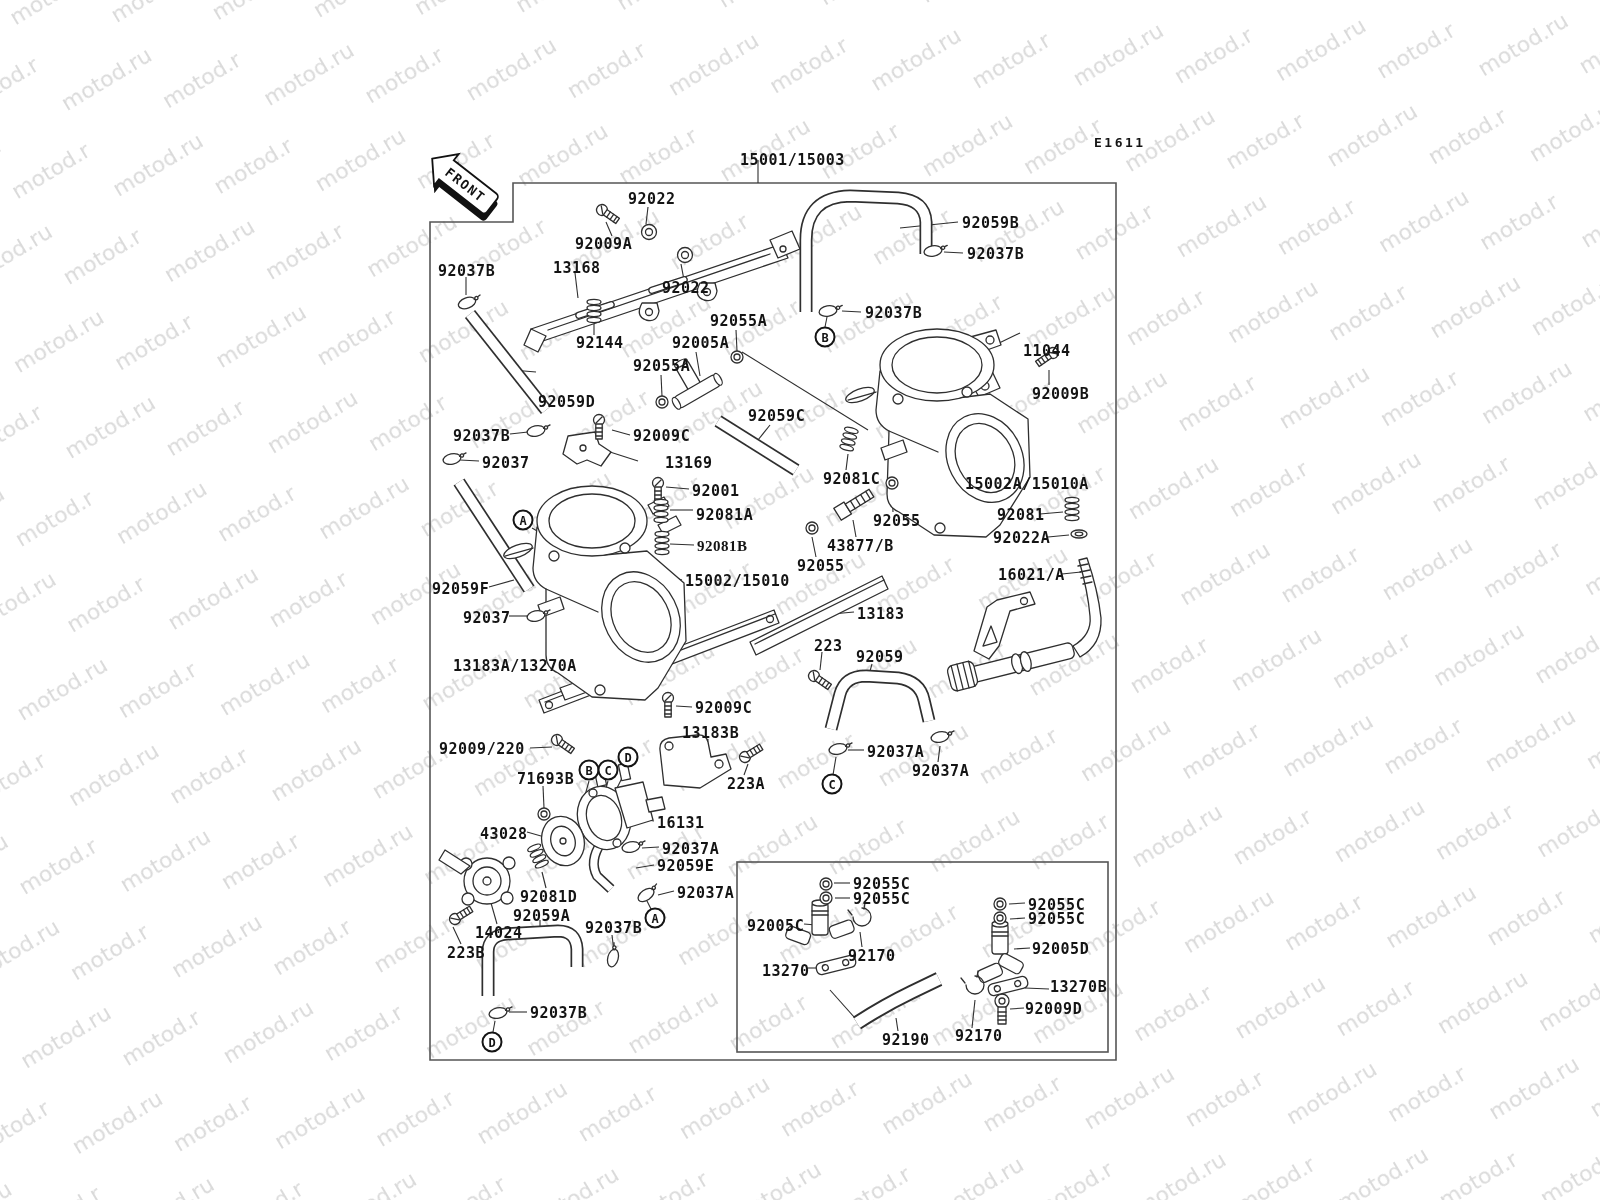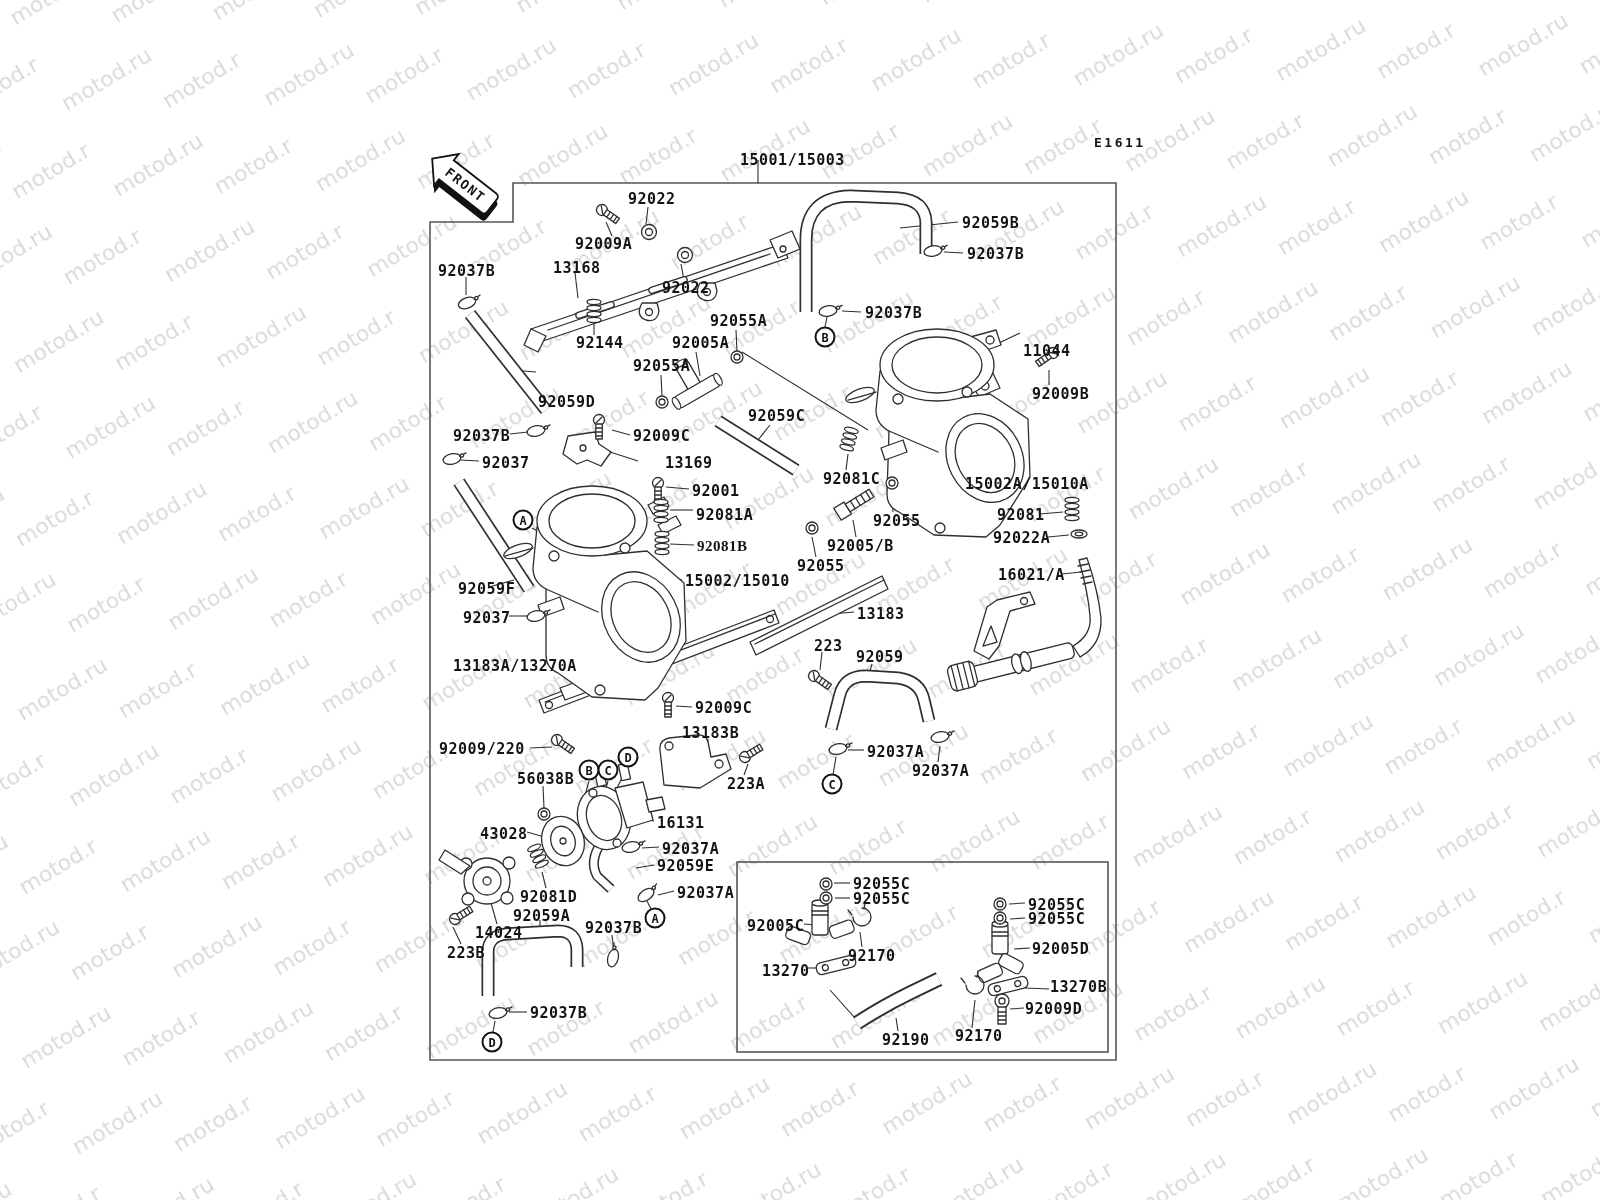--- a/index.html
+++ b/index.html
@@ -454,34 +454,34 @@
       <div class="part-label" style="left: 482px; top: 456px;">92037</div>
       <div class="part-label" style="left: 665px; top: 456px;">13169</div>
       <div class="part-label" style="left: 692px; top: 484px;">92001</div>
       <div class="part-label" style="left: 696px; top: 508px;">92081A</div>
       <div class="part-label" style="left: 823px; top: 472px;">92081C</div>
       <div class="part-label" style="left: 965px; top: 477px;">15002A/15010A</div>
       <div class="part-label" style="left: 873px; top: 514px;">92055</div>
       <div class="part-label" style="left: 997px; top: 508px;">92081</div>
       <div class="part-label" style="left: 993px; top: 531px;">92022A</div>
       <div class="part-label" style="left: 697px; top: 539px; font-family: Liberation Serif, serif;">92081B</div>
-      <div class="part-label" style="left: 827px; top: 539px;">92005/B</div>
+      <div class="part-label" style="left: 827px; top: 539px;">43877/B</div>
       <div class="part-label" style="left: 797px; top: 559px;">92055</div>
       <div class="part-label" style="left: 998px; top: 568px;">16021/A</div>
-      <div class="part-label" style="left: 432px; top: 582px; padding-left: 26px;">92059F</div>
+      <div class="part-label" style="left: 432px; top: 582px;">92059F</div>
       <div class="part-label" style="left: 685px; top: 574px;">15002/15010</div>
       <div class="part-label" style="left: 463px; top: 611px;">92037</div>
       <div class="part-label" style="left: 857px; top: 607px;">13183</div>
       <div class="part-label" style="left: 814px; top: 639px;">223</div>
       <div class="part-label" style="left: 856px; top: 650px;">92059</div>
       <div class="part-label" style="left: 453px; top: 659px;">13183A/13270A</div>
       <div class="part-label" style="left: 695px; top: 701px;">92009C</div>
       <div class="part-label" style="left: 682px; top: 726px;">13183B</div>
       <div class="part-label" style="left: 439px; top: 742px;">92009/220</div>
-      <div class="part-label" style="left: 517px; top: 772px;">56038B</div>
+      <div class="part-label" style="left: 517px; top: 772px;">71693B</div>
       <div class="part-label" style="left: 727px; top: 777px;">223A</div>
       <div class="part-label" style="left: 867px; top: 745px;">92037A</div>
       <div class="part-label" style="left: 912px; top: 764px;">92037A</div>
       <div class="part-label" style="left: 657px; top: 816px;">16131</div>
       <div class="part-label" style="left: 480px; top: 827px;">43028</div>
       <div class="part-label" style="left: 662px; top: 842px;">92037A</div>
       <div class="part-label" style="left: 657px; top: 859px;">92059E</div>
       <div class="part-label" style="left: 520px; top: 890px;">92081D</div>
       <div class="part-label" style="left: 677px; top: 886px;">92037A</div>
       <div class="part-label" style="left: 475px; top: 926px;">14024</div>

